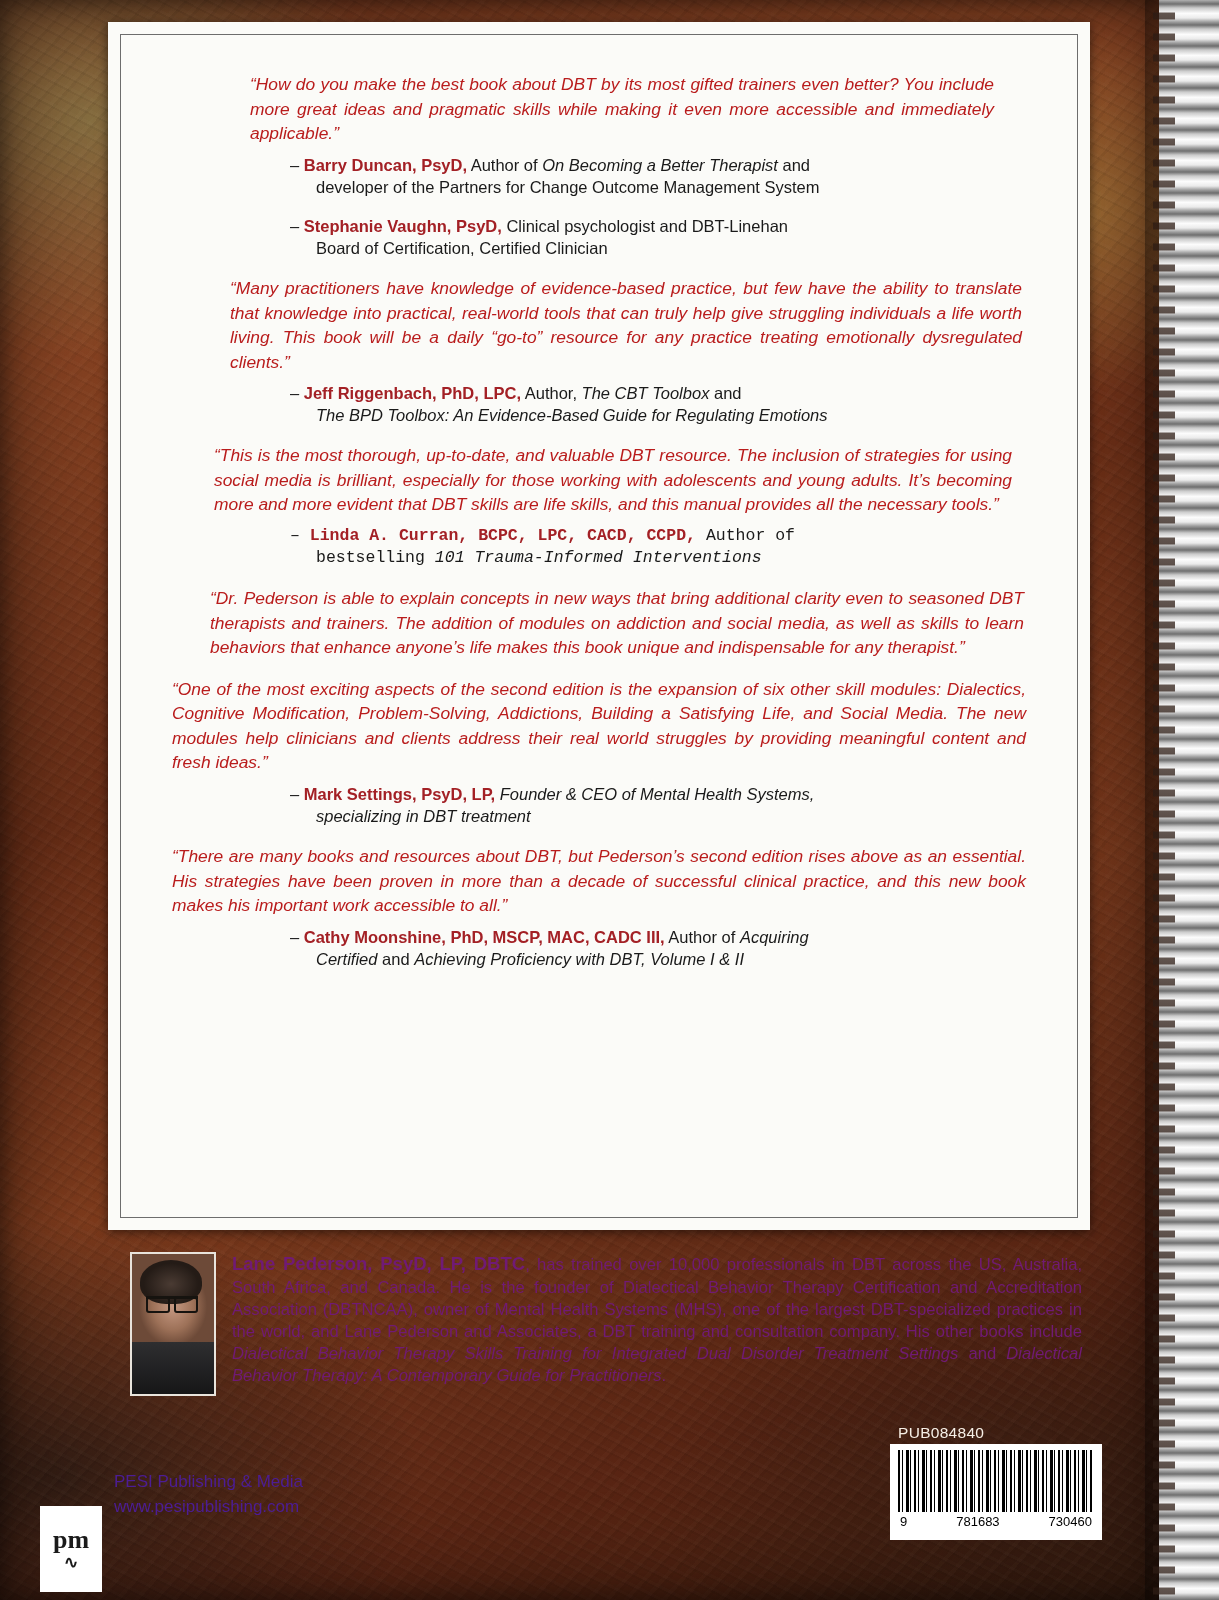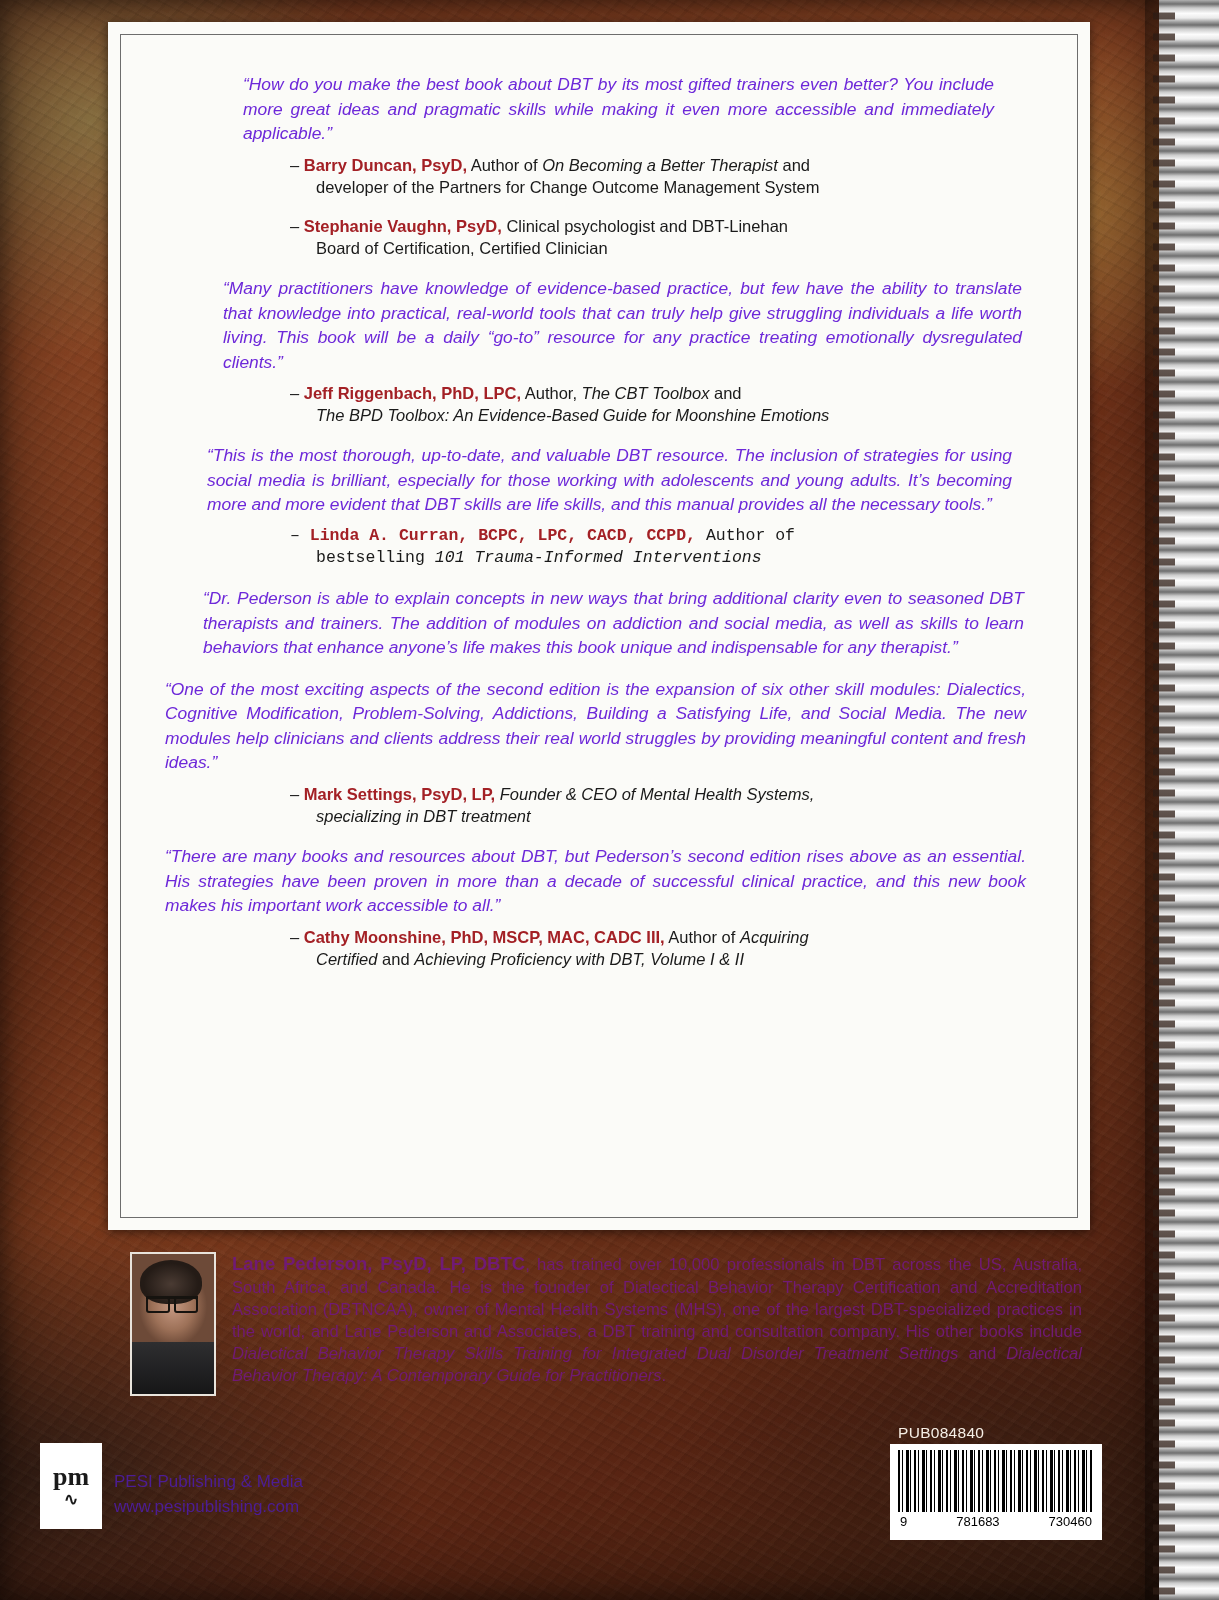--- a/index.html
+++ b/index.html
@@ -122,23 +122,23 @@
     box-sizing: border-box;
   }
 
   .quote-block { margin-bottom: 17px; }
 
   .quote-text {
     font-family: "Liberation Sans", sans-serif;
     font-style: italic;
     font-size: 17.4px;
     line-height: 1.41;
-    color: #6d28d9;
+    color: #b91c1c;
     text-align: justify;
-    margin: 0 0 8px 1px;
+    margin: 0 0 8px 8px;
   }
   .q-indent-1 { padding-left: 78px; padding-right: 40px; }
   .q-indent-2 { padding-left: 98px; padding-right: 58px; }
   .q-indent-3 { padding-left: 58px; padding-right: 12px; }
   .q-indent-4 { padding-left: 42px; padding-right: 22px; }
   .q-indent-5 { padding-left: 38px; padding-right: 10px; }
   .q-indent-6 { padding-left: 0px; padding-right: 8px; }
   .q-indent-7 { padding-left: 0px; padding-right: 8px; }
 
   .attrib {
@@ -207,21 +207,21 @@
     line-height: 1.33;
     color: #701a75;
     text-align: justify;
   }
   .bio-text b { font-weight: bold; font-size: 18.5px; }
 
   
   .pub-logo {
     position: absolute;
     left: 40px;
-    top: 1443px;
+    top: 1506px;
     width: 62px;
     height: 86px;
     background: #ffffff;
     display: flex;
     align-items: center;
     justify-content: center;
   }
   .pub-logo-inner {
     font-family: "Liberation Serif", serif;
     font-size: 26px;
@@ -321,21 +321,21 @@
           <p class="attrib a-indent-2">
             <span class="dash">– </span><span class="name">Stephanie Vaughn, PsyD,</span><span> Clinical psychologist and DBT-Linehan</span>
             <span class="attrib-line2">Board of Certification, Certified Clinician</span>
           </p>
         </div>
 
         <div class="quote-block">
           <p class="quote-text q-indent-3">“Many practitioners have knowledge of evidence-based practice, but few have the ability to translate that knowledge into practical, real-world tools that can truly help give struggling individuals a life worth living. This book will be a daily “go-to” resource for any practice treating emotionally dysregulated clients.”</p>
           <p class="attrib a-indent-3">
             <span class="dash">– </span><span class="name">Jeff Riggenbach, PhD, LPC,</span><span> Author, </span><span class="ital">The CBT Toolbox</span><span> and</span>
-            <span class="attrib-line2 ital">The BPD Toolbox: An Evidence-Based Guide for Moonshine Emotions</span>
+            <span class="attrib-line2 ital">The BPD Toolbox: An Evidence-Based Guide for Regulating Emotions</span>
           </p>
         </div>
 
         <div class="quote-block">
           <p class="quote-text q-indent-4">“This is the most thorough, up-to-date, and valuable DBT resource. The inclusion of strategies for using social media is brilliant, especially for those working with adolescents and young adults. It’s becoming more and more evident that DBT skills are life skills, and this manual provides all the necessary tools.”</p>
           <p class="attrib a-indent-4">
             <span class="dash">– </span><span class="name">Linda A. Curran, BCPC, LPC, CACD, CCPD,</span><span> Author of</span>
             <span class="attrib-line2"><span>bestselling </span><span class="ital">101 Trauma-Informed Interventions</span></span>
           </p>
         </div>

